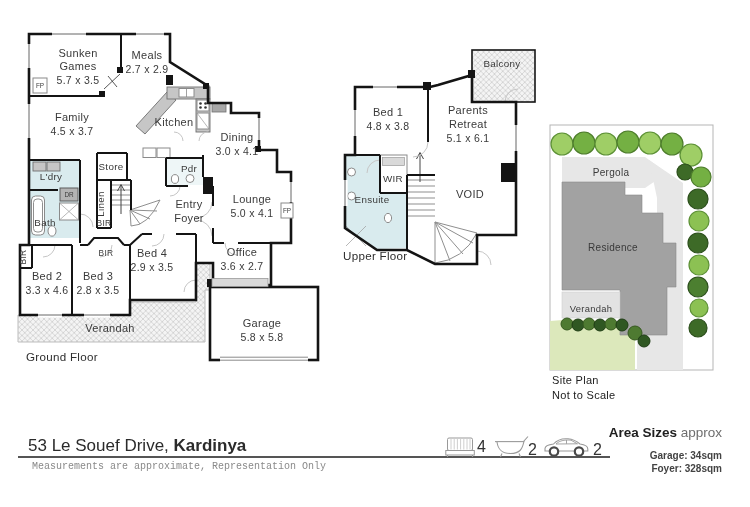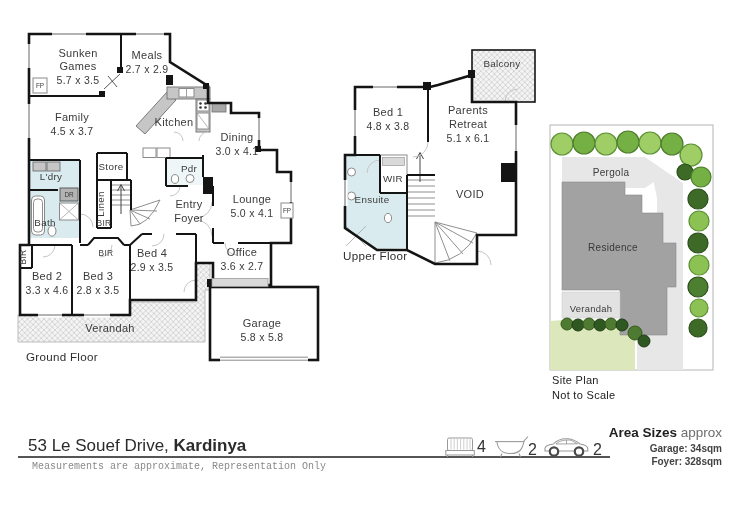--- a/index.html
+++ b/index.html
@@ -23,21 +23,21 @@
   .win{fill:#ffffff;}
   .winl{stroke:#555;stroke-width:.9;}
   .fixt{fill:#ffffff;stroke:#8a8a8a;stroke-width:1;}
   .gry{fill:#c6c6c6;stroke:#6f6f6f;stroke-width:.9;}
   .footer-address{position:absolute;left:20px;top:436px;font-size:17px;color:#2b2b2b;margin-left:8px;}
   .footer-address b{font-weight:bold;}
   .rule{position:absolute;left:18px;top:456px;width:592px;height:1.6px;background:#555;}
   .disclaimer{position:absolute;left:32px;top:461px;font-size:10px;color:#8a8a8a;font-family:Liberation Mono, monospace;}
   .cnt{position:absolute;font-size:16px;color:#333;}
   .areas{position:absolute;left:580px;top:425px;width:142px;text-align:right;}
-  .areas-title{font-size:13.5px;color:#6e6e6e;margin-bottom:2px;}
+  .areas-title{font-size:13.5px;color:#6e6e6e;margin-bottom:9px;}
   .areas-title b{color:#1f1f1f;font-weight:bold;}
   .arow{font-size:10px;font-weight:bold;color:#434343;line-height:13.4px;}
 </style>
 </head>
 <body>
 
 <svg style="left:0;top:0" width="340" height="400" viewBox="0 0 340 400">
   <defs>
     <pattern id="hatch" width="5.5" height="5.5" patternUnits="userSpaceOnUse">
       <rect width="5.5" height="5.5" fill="#f4f4f4"></rect>

